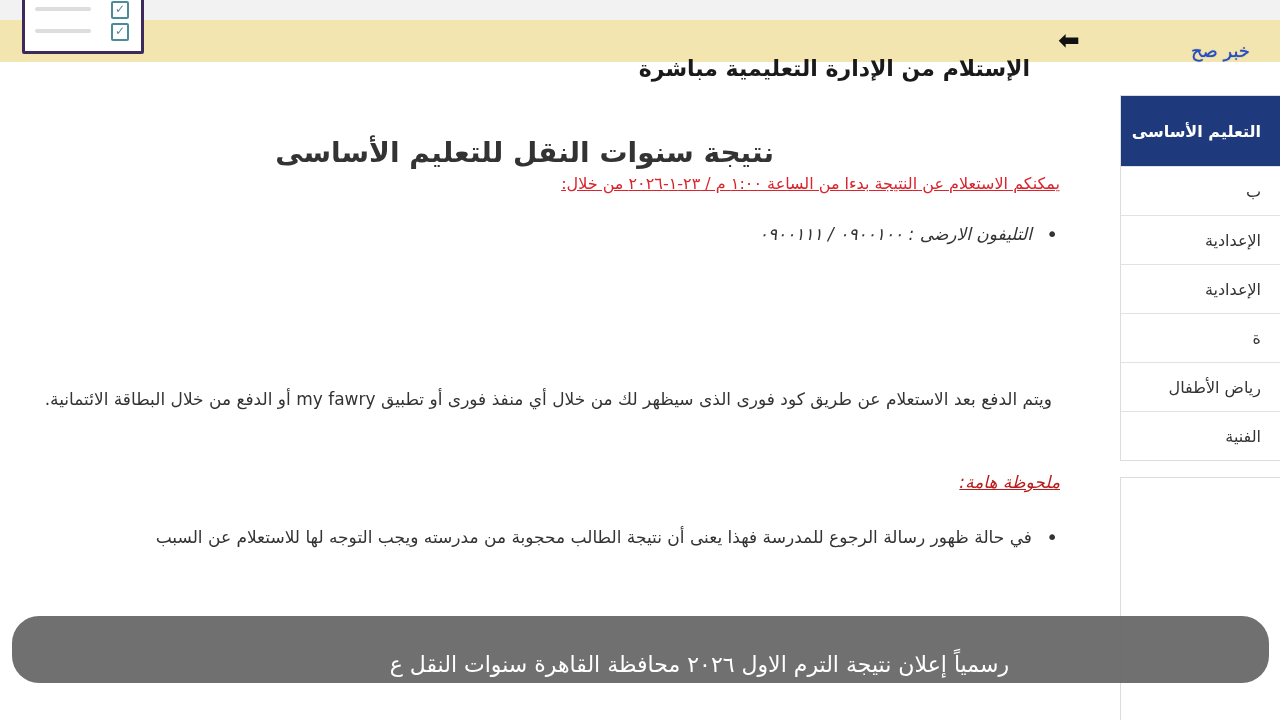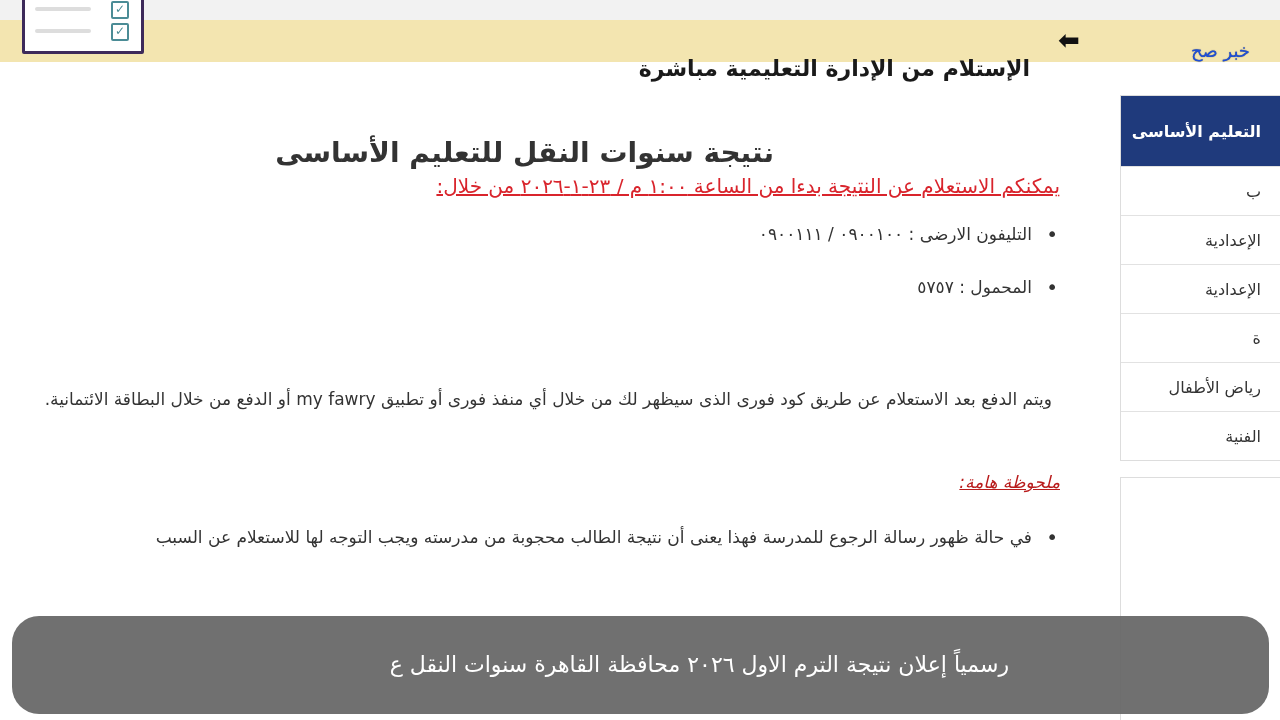--- a/index.html
+++ b/index.html
@@ -37,23 +37,23 @@
       position: absolute; left: 86px; width: 14px; height: 14px; border: 2px solid #4b8c96; border-radius: 2px;
       font-size: 12px; line-height: 13px; text-align: center; color: #4b8c96;
     }
     .main {
       position: absolute; left: 40px; top: 100px; width: 1020px; direction: rtl;
     }
     .title {
       position: absolute; right: 286px; top: 36px; font-size: 28px; font-weight: bold; color: #333; white-space: nowrap;
     }
     .red-line {
-      position: absolute; right: 0; top: 74px; font-size: 20px; color: #d9242c; text-decoration: underline; white-space: nowrap; text-align: center;
+      position: absolute; right: 0; top: 74px; font-size: 16px; color: #d9242c; text-decoration: underline; white-space: nowrap; text-align: center;
     }
-    ul.contacts { position: absolute; right: 0; top: 124px; margin: 0; padding: 0; list-style: none; width: 300px; }
+    ul.contacts { position: absolute; right: 0; top: 124px; margin: 0; padding: 0; list-style: none; width: 300px; font-style: italic; }
     ul.contacts li { position: relative; padding-right: 28px; font-size: 17px; color: #333; height: 53px; white-space: nowrap; }
     ul.contacts li::before { content: "•"; position: absolute; right: 2px; top: -2px; font-size: 20px; color: #333; }
     .para {
       position: absolute; right: 8px; top: 284px; width: 1020px; font-size: 17px; line-height: 30px; color: #333;
     }
     .note-heading {
       position: absolute; right: 0; top: 372px; font-size: 17px; color: #b91c1c; text-decoration: underline; white-space: nowrap; font-style: italic;
     }
     ul.notes { position: absolute; right: 0; top: 422px; margin: 0; padding: 0; list-style: none; width: 1020px; }
     ul.notes li { position: relative; padding-right: 28px; font-size: 17px; color: #333; line-height: 30px; margin-bottom: 22px; }
@@ -66,21 +66,21 @@
       display: flex; align-items: center; padding-right: 30px; white-space: nowrap; overflow: hidden;
     }
     .sidebar-item {
       height: 48px; border-top: 1px solid #e2e2e2; font-size: 16px; color: #333;
       display: flex; align-items: center; padding-right: 30px; white-space: nowrap; overflow: hidden;
     }
     .sidebar-box {
       position: absolute; left: 1120px; top: 477px; width: 170px; height: 260px; border: 1px solid #ddd; border-right: none; background: #fff;
     }
     .caption {
-      position: absolute; left: 12px; top: 616px; width: 1257px; height: 98px;
+      position: absolute; left: 12px; top: 616px; width: 1257px; height: 67px;
       background: rgba(100,100,100,0.92); direction: rtl; border-radius: 27px;
     }
     .caption-text {
       position: absolute; right: 260px; top: 36px; font-size: 22px; color: #fff; white-space: nowrap;
     }
   </style>
 </head>
 <body>
 
 <div class="topstrip"></div>
@@ -97,21 +97,20 @@
   <div class="line" style="top:32px;"></div>
   <div class="box" style="top:26px;">✓</div>
 </div>
 
 <div class="main">
   <div class="title">نتيجة سنوات النقل للتعليم الأساسى</div>
   <div class="red-line">يمكنكم الاستعلام عن النتيجة بدءا من الساعة ١:٠٠ م / ٢٣-١-٢٠٢٦ من خلال:</div>
 
   <ul class="contacts">
     <li>التليفون الارضى : ٠٩٠٠١٠٠ / ٠٩٠٠١١١</li>
-    <li>المحمول : ٥٧٥٧</li>
   </ul>
 
   <div class="para">ويتم الدفع بعد الاستعلام عن طريق كود فورى الذى سيظهر لك من خلال أي منفذ فورى أو تطبيق my fawry أو الدفع من خلال البطاقة الائتمانية.</div>
 
   <div class="note-heading">ملحوظة هامة:</div>
 
   <ul class="notes">
     <li>في حالة ظهور رسالة الرجوع للمدرسة فهذا يعنى أن نتيجة الطالب محجوبة من مدرسته ويجب التوجه لها للاستعلام عن السبب</li>
   </ul>
 </div>

